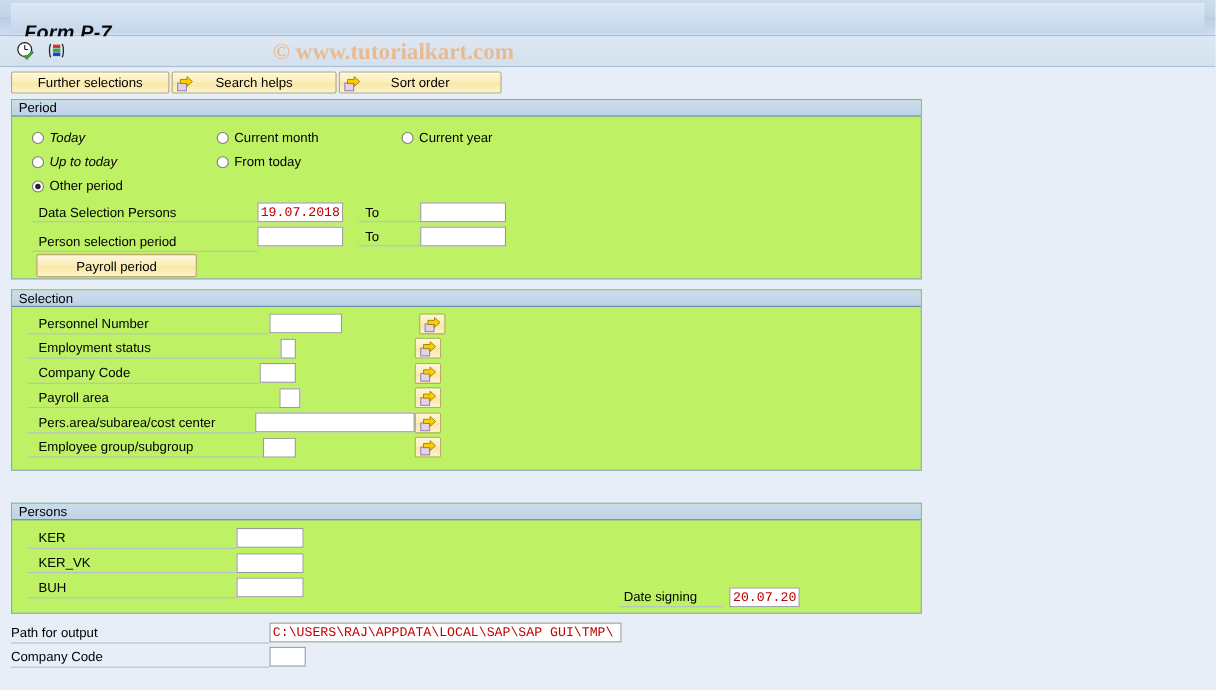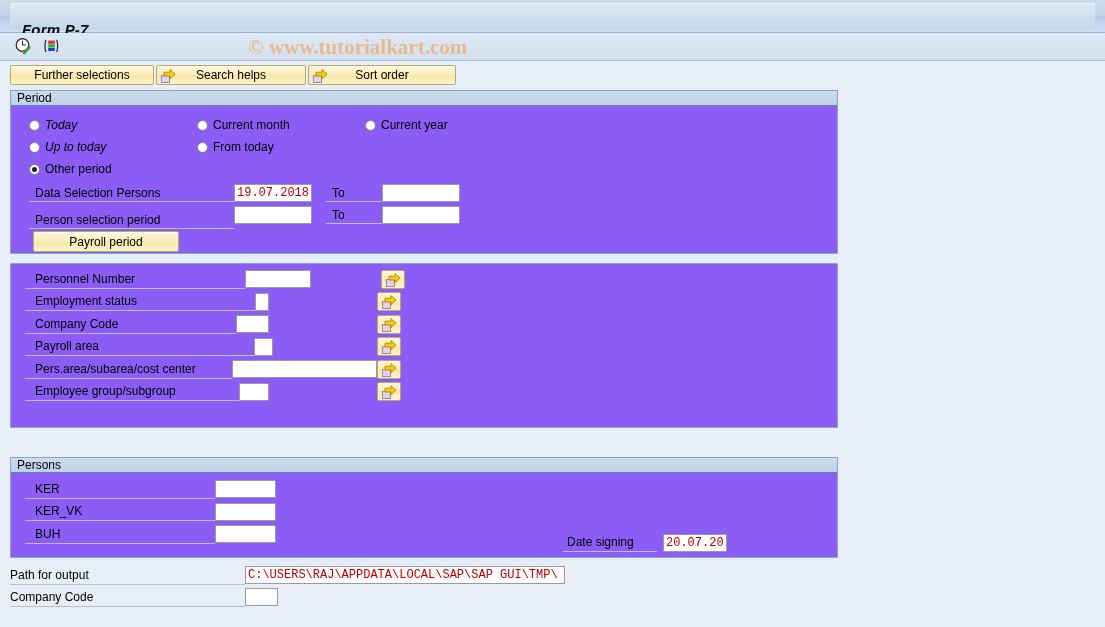--- a/index.html
+++ b/index.html
@@ -29,21 +29,21 @@
     position: absolute;
     left: 10px; right: 10px; top: 3px; bottom: 2px;
     background: linear-gradient(to bottom, #dce7f3 0%, #cfdeee 55%, #c4d6ea 100%);
     border-top: 1px solid #eaf1f9;
     display: flex;
     align-items: center;
   }
   .app-title {
     font-weight: bold;
     font-style: italic;
-    font-size: 15px;
+    font-size: 18px;
     letter-spacing: .2px;
     padding-left: 12px;
     color: #0a0a0a;
     margin-top: 24px;
   }
 
   
   .toolbar {
     height: 28px;
     background: linear-gradient(to bottom, #dee8f4 0%, #d3e0ee 100%);
@@ -121,21 +121,21 @@
     box-sizing: border-box;
   }
   .arrow-ic svg { position: absolute; left: 2px; top: 0; }
 
   
   .grp {
     margin: 3px 0 0 10px;
     width: 828px;
     border: 1px solid #86a7c6;
     box-sizing: border-box;
-    background: #8b5cf6;
+    background: #bef264;
   }
   .grp-hd {
     height: 15px;
     background: linear-gradient(to bottom, #ccdcec 0%, #bed2e6 100%);
     border-bottom: 1px solid #5c85b0;
     font-size: 12px;
     line-height: 14px;
     padding-left: 6px;
     color: #000;
     box-sizing: border-box;
@@ -379,20 +379,21 @@
       <input class="fin empty" style="width: 78px;" value="">
     </div>
 
     <div class="sapbtn payroll-btn">
       <span>Payroll period</span>
     </div>
   </div>
 </div>
 
 <div class="grp" style="margin-top:9px; height:165px;">
+  <div class="grp-hd">Selection</div>
   <div class="grp-bd" style="padding-top:4px;">
 
     <div class="selrow">
       <span class="sel-lbl" style="width:220px;">Personnel Number</span>
       <input class="fin empty" style="width: 66px;" value="">
       <span class="selbtn" style="margin-left:70px;">
         <span class="arrow-ic">
           <span class="pg"></span>
           <svg width="13" height="13" viewBox="0 0 13 13">
               <path d="M1 4.2 H7 V1.6 L12 6.1 L7 10.6 V8 H1 Z" fill="#ffcc00" stroke="#9b7d10" stroke-width=".8" stroke-linejoin="round"></path>

